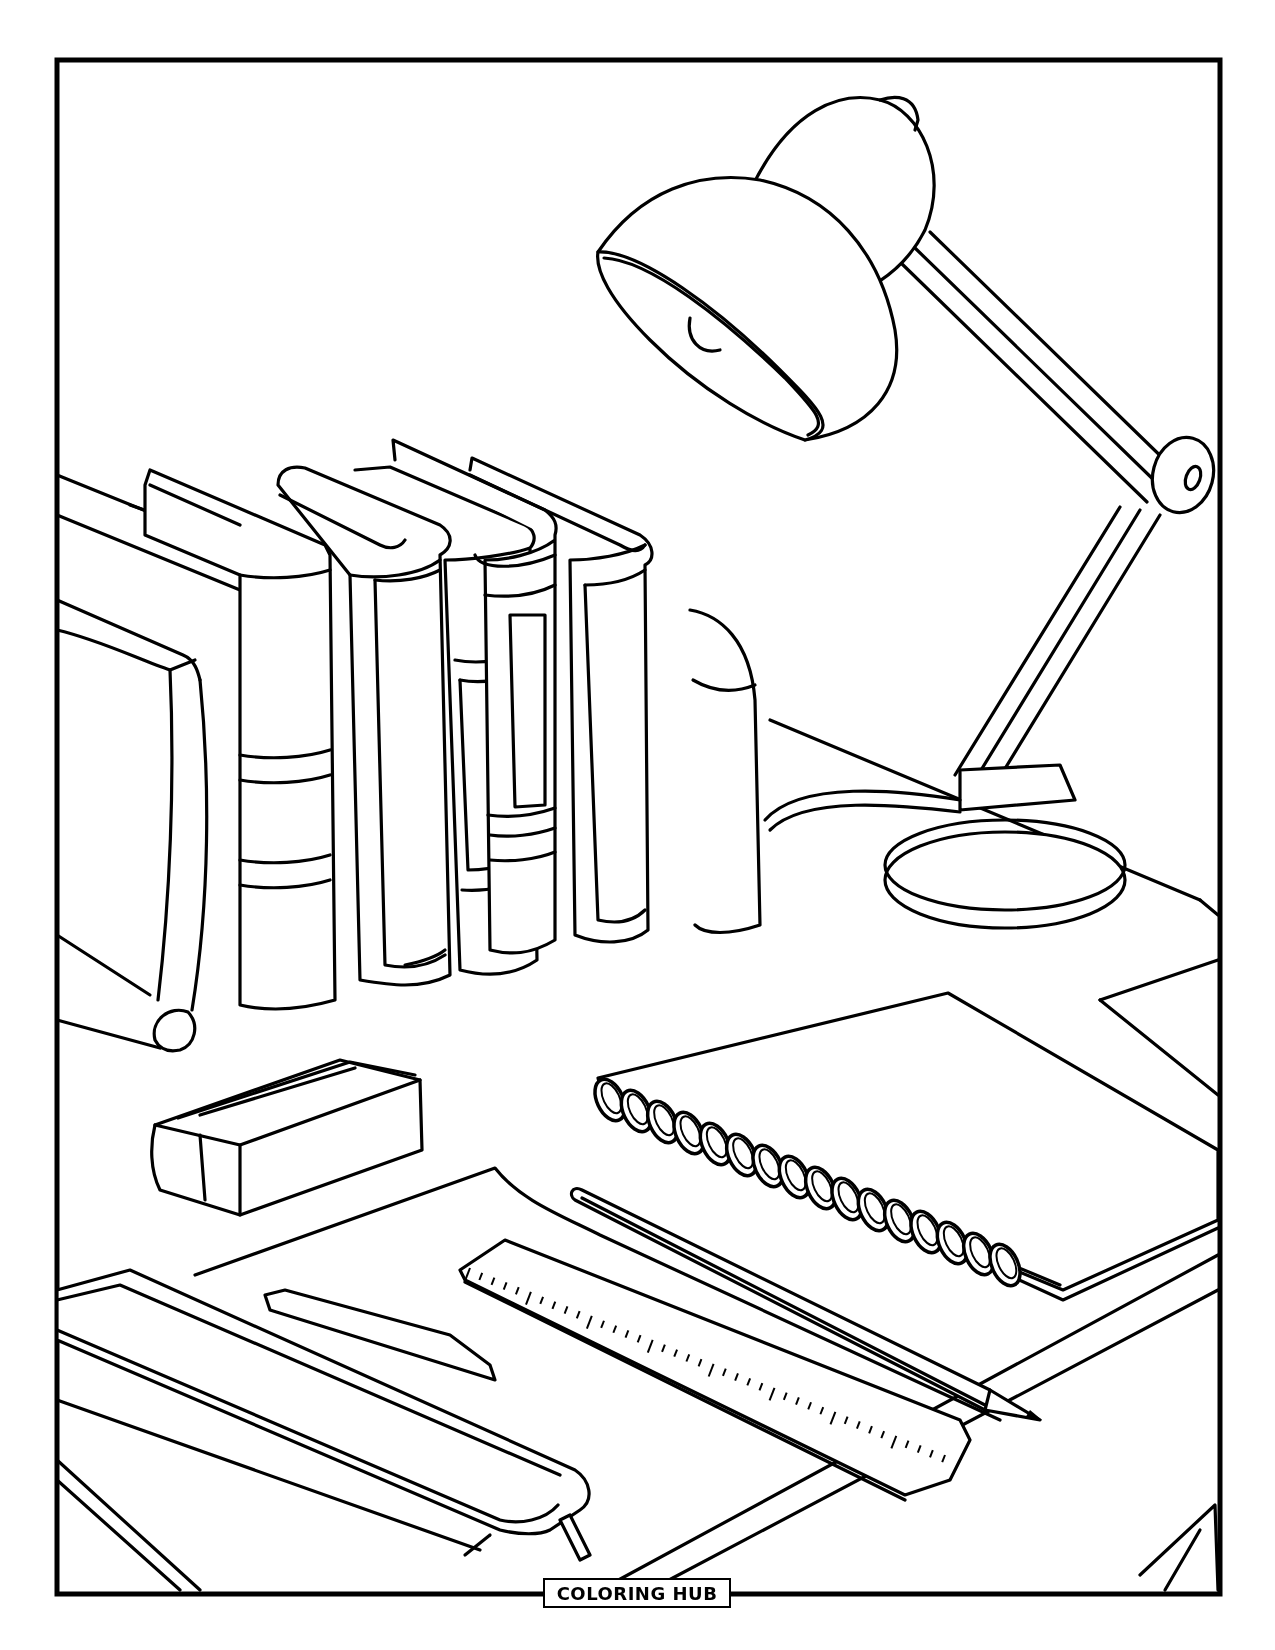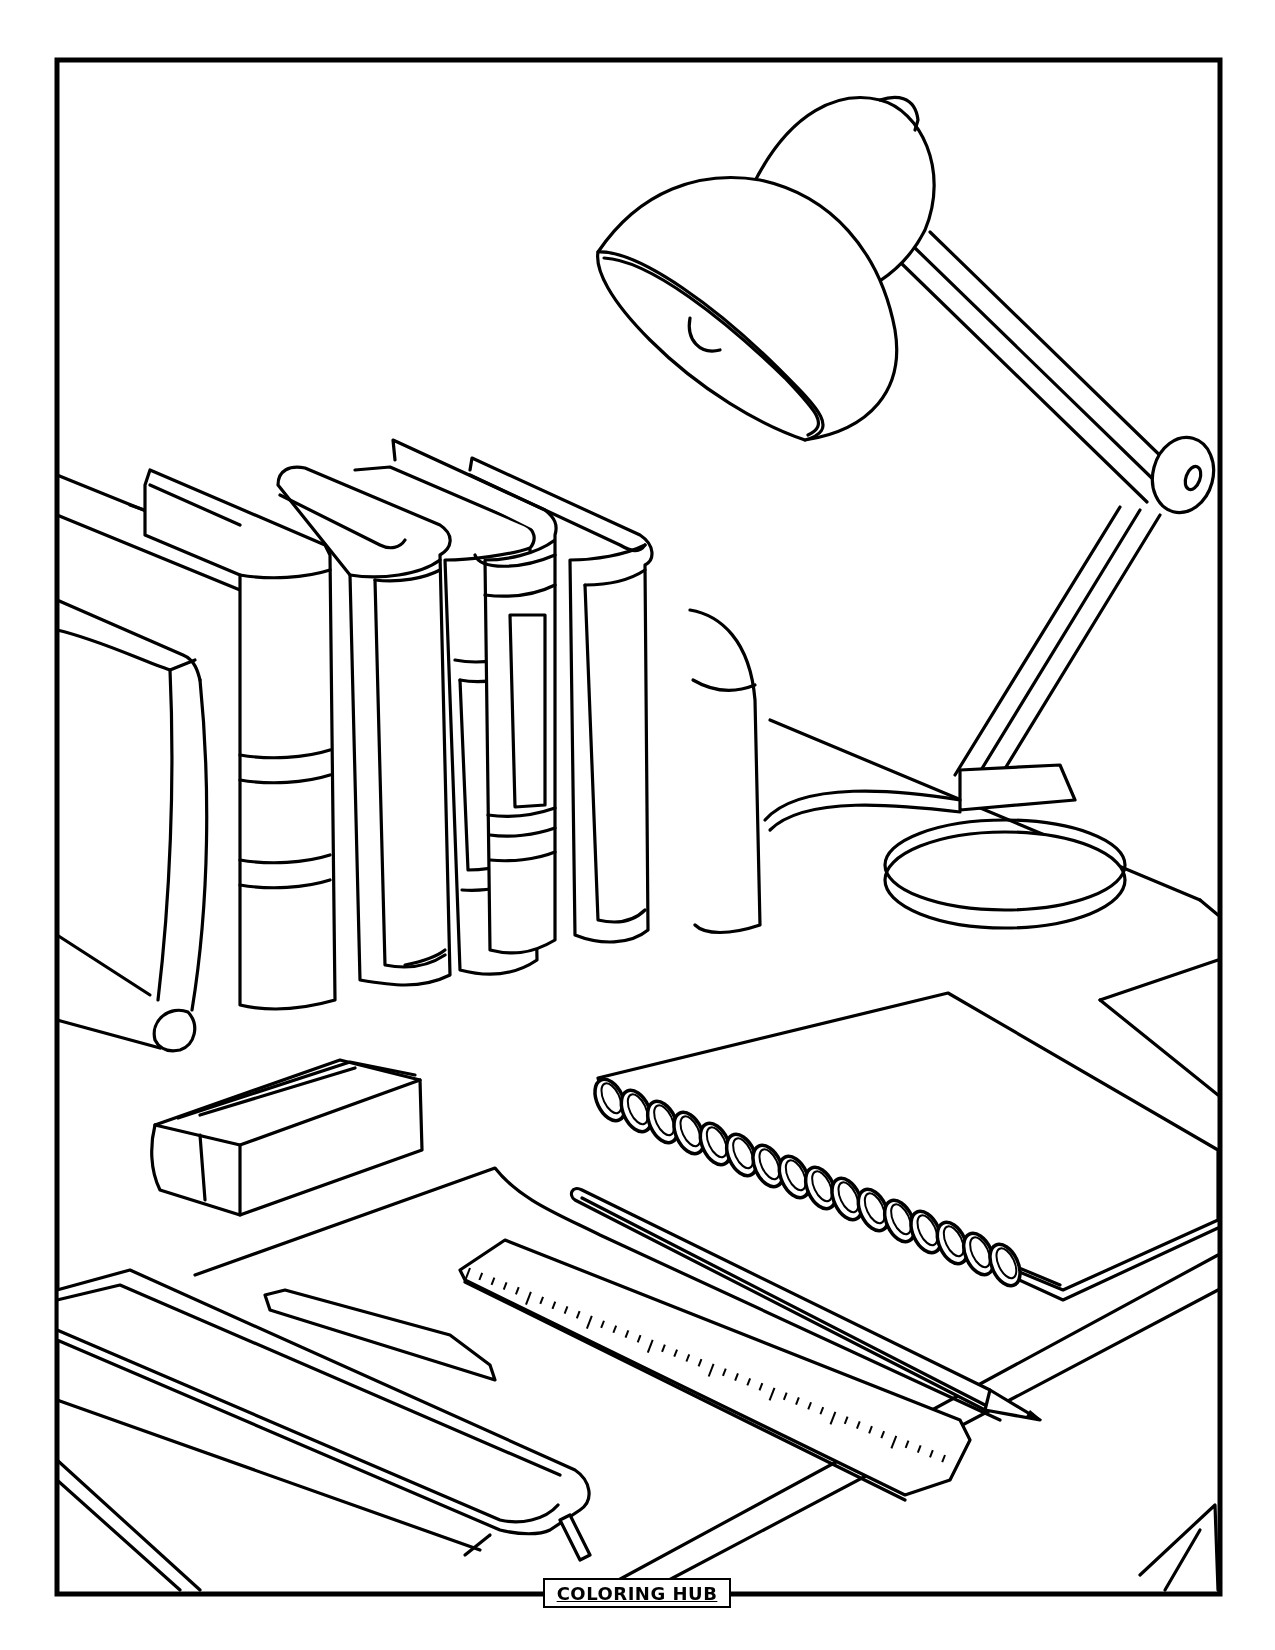--- a/index.html
+++ b/index.html
@@ -6,21 +6,21 @@
   body { width: 1275px; height: 1650px; position: relative; overflow: hidden; }
   #page { position: absolute; left: 0; top: 0; width: 1275px; height: 1650px; }
   svg { position: absolute; left: 0; top: 0; }
   .ln { fill: none; stroke: #000; stroke-width: 3.2; stroke-linejoin: round; stroke-linecap: round; }
   .lnw { fill: #fff; stroke: #000; stroke-width: 3.2; stroke-linejoin: round; stroke-linecap: round; }
   .label {
     position: absolute; left: 543px; top: 1578px; width: 188px; height: 30px;
     background: #fff; border: 2px solid #000; box-sizing: border-box;
     display: flex; align-items: center; justify-content: center;
     font-family: "DejaVu Sans", sans-serif; font-weight: bold; font-size: 18px;
-    color: #000; letter-spacing: 0.5px; text-decoration: underline;
+    color: #000; letter-spacing: 0.5px;
   }
 </style>
 </head>
 <body>
 
 <div id="page">
 <svg width="1275" height="1650" viewBox="0 0 1275 1650">
 
   <rect x="57" y="60" width="1163" height="1534" fill="none" stroke="#000" stroke-width="5"></rect>
 

